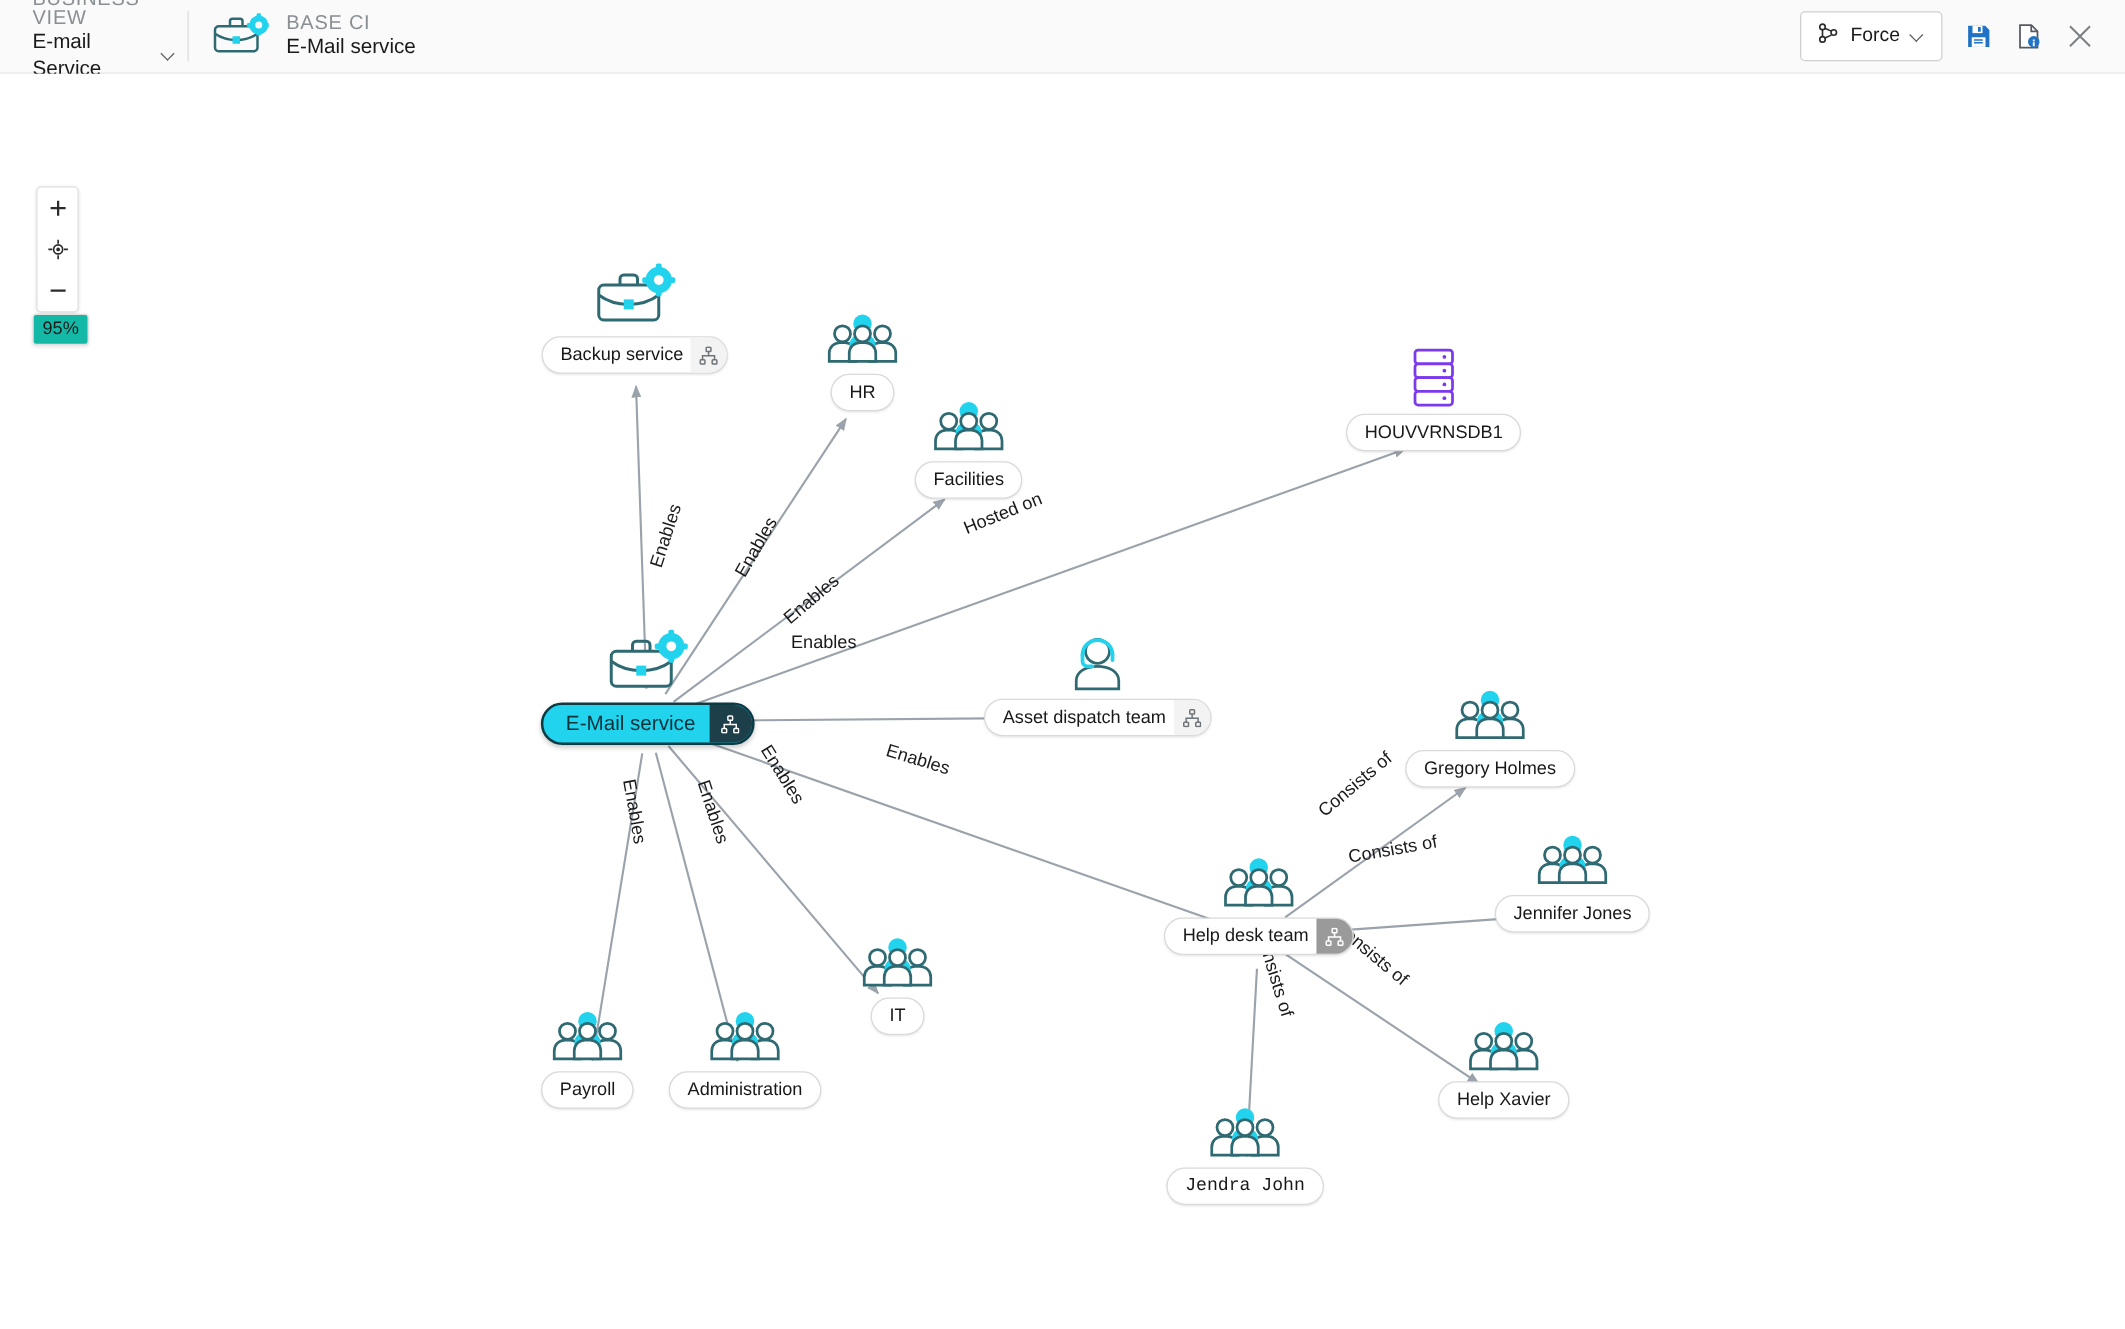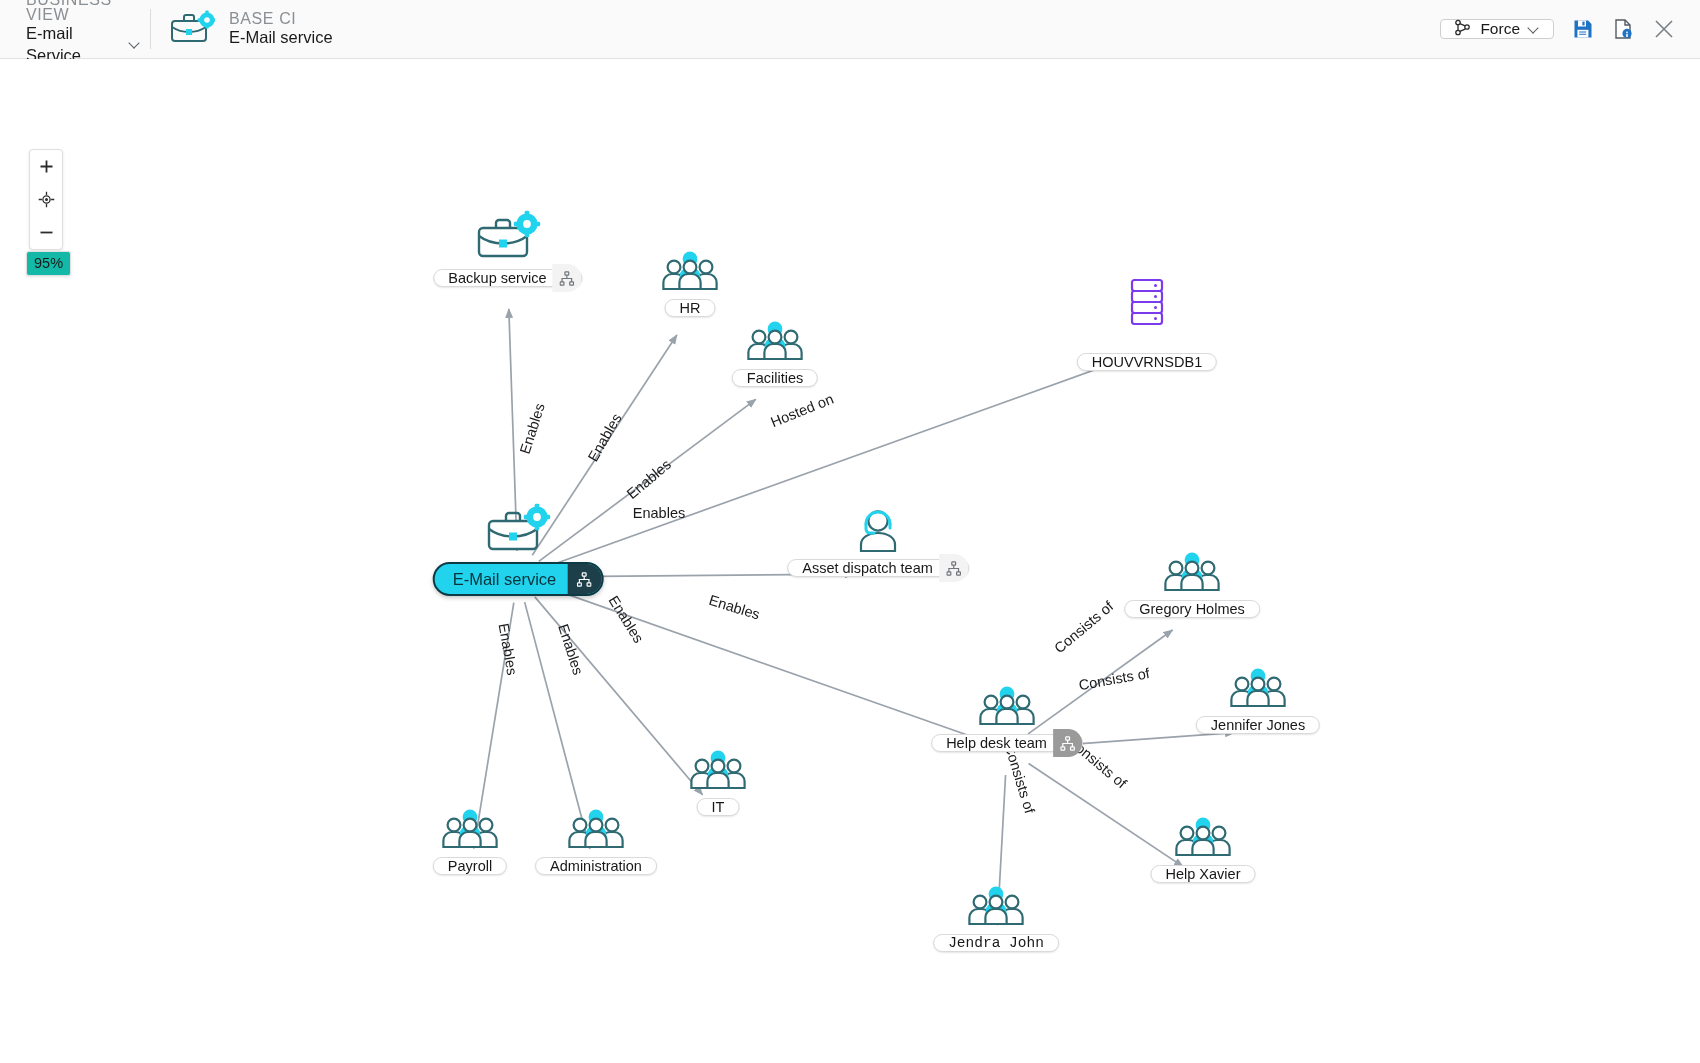--- a/index.html
+++ b/index.html
@@ -43,21 +43,21 @@
     font-size: 16px; color: #8a8f94; letter-spacing: .6px; line-height: 15px;
   }
   .baseci-text .bc-value { font-size: 16.5px; color: #1a1a1a; line-height: 22px; }
 
   #topright {
     margin-left: auto; display: flex; align-items: center;
     gap: 18px; padding-right: 24px;
   }
   #force-btn {
     display: flex; align-items: center; gap: 9px;
-    height: 20px; padding: 0 13px;
+    height: 40px; padding: 0 13px;
     border: 1px solid #cfcfcf; border-radius: 4px; background: #fff;
     font-size: 15.5px; color: #1a1a1a; cursor: pointer;
   }
   .icon-btn { cursor: pointer; display: flex; align-items: center; }
 
   
   #canvas {
     position: absolute; left: 0; top: 59px;
     width: 1700px; height: 1004px; background: #ffffff; overflow: hidden;
   }
@@ -85,21 +85,21 @@
 
   
   .node { position: absolute; }
   .node-icon {
     position: absolute; left: 50%; transform: translateX(-50%);
     top: 0; display: block;
   }
   .node-pill {
     position: absolute; left: 50%; transform: translateX(-50%);
     display: flex; align-items: center;
-    height: 18px; background: #fff;
+    height: 30px; background: #fff;
     border: 1px solid #dadada; border-radius: 16px;
     box-shadow: 0 1px 2px rgba(0,0,0,.10);
     font-size: 14.5px; color: #181818;
     white-space: nowrap; cursor: pointer;
   }
   .node-pill .lbl { padding: 0 14px; }
   .node-pill.has-badge .lbl { padding-right: 6px; }
   .pill-badge {
     width: 29px; height: 28px; margin-right: 0;
     border-radius: 0 15px 15px 0;
@@ -327,21 +327,21 @@
         <div class="node-icon"><svg width="42" height="54" viewBox="0 0 42 54">
     <rect x="6" y="3" width="30" height="11" rx="2.4" fill="#fff" stroke="#7c3aed" stroke-width="2.2"></rect>
     <rect x="6" y="14" width="30" height="11" rx="2.4" fill="#fff" stroke="#7c3aed" stroke-width="2.2"></rect>
     <rect x="6" y="25" width="30" height="11" rx="2.4" fill="#fff" stroke="#7c3aed" stroke-width="2.2"></rect>
     <rect x="6" y="36" width="30" height="11" rx="2.4" fill="#fff" stroke="#7c3aed" stroke-width="2.2"></rect>
     <circle cx="29.5" cy="8.5" r="1.5" fill="#7c3aed"></circle>
     <circle cx="29.5" cy="19.5" r="1.5" fill="#7c3aed"></circle>
     <circle cx="29.5" cy="30.5" r="1.5" fill="#7c3aed"></circle>
     <circle cx="29.5" cy="41.5" r="1.5" fill="#7c3aed"></circle>
   </svg></div>
-        <div class="node-pill" style="top: 76px; justify-content: center;">
+        <div class="node-pill" style="top: 54px; justify-content: center;">
           <span class="lbl">HOUVVRNSDB1</span>
         </div>
       </div>
       <div class="node" style="left: 518px; top: 443px; width: 0px;">
         <div class="node-icon"><svg width="66" height="56" viewBox="0 0 66 56">
     <path d="M8 19h40a4 4 0 0 1 4 4v20a4 4 0 0 1-4 4H8a4 4 0 0 1-4-4V23a4 4 0 0 1 4-4z" fill="#fff" stroke="#2f6a72" stroke-width="2.4"></path>
     <path d="M21 19v-5a3 3 0 0 1 3-3h8a3 3 0 0 1 3 3v5" fill="none" stroke="#2f6a72" stroke-width="2.4"></path>
     <path d="M4 27c8 6 17 7.5 24 7.5S44 33 52 27" fill="none" stroke="#2f6a72" stroke-width="2.4"></path>
     <rect x="24" y="30.5" width="8" height="8" fill="#22d3ee"></rect>
     <g transform="translate(41,4)">

